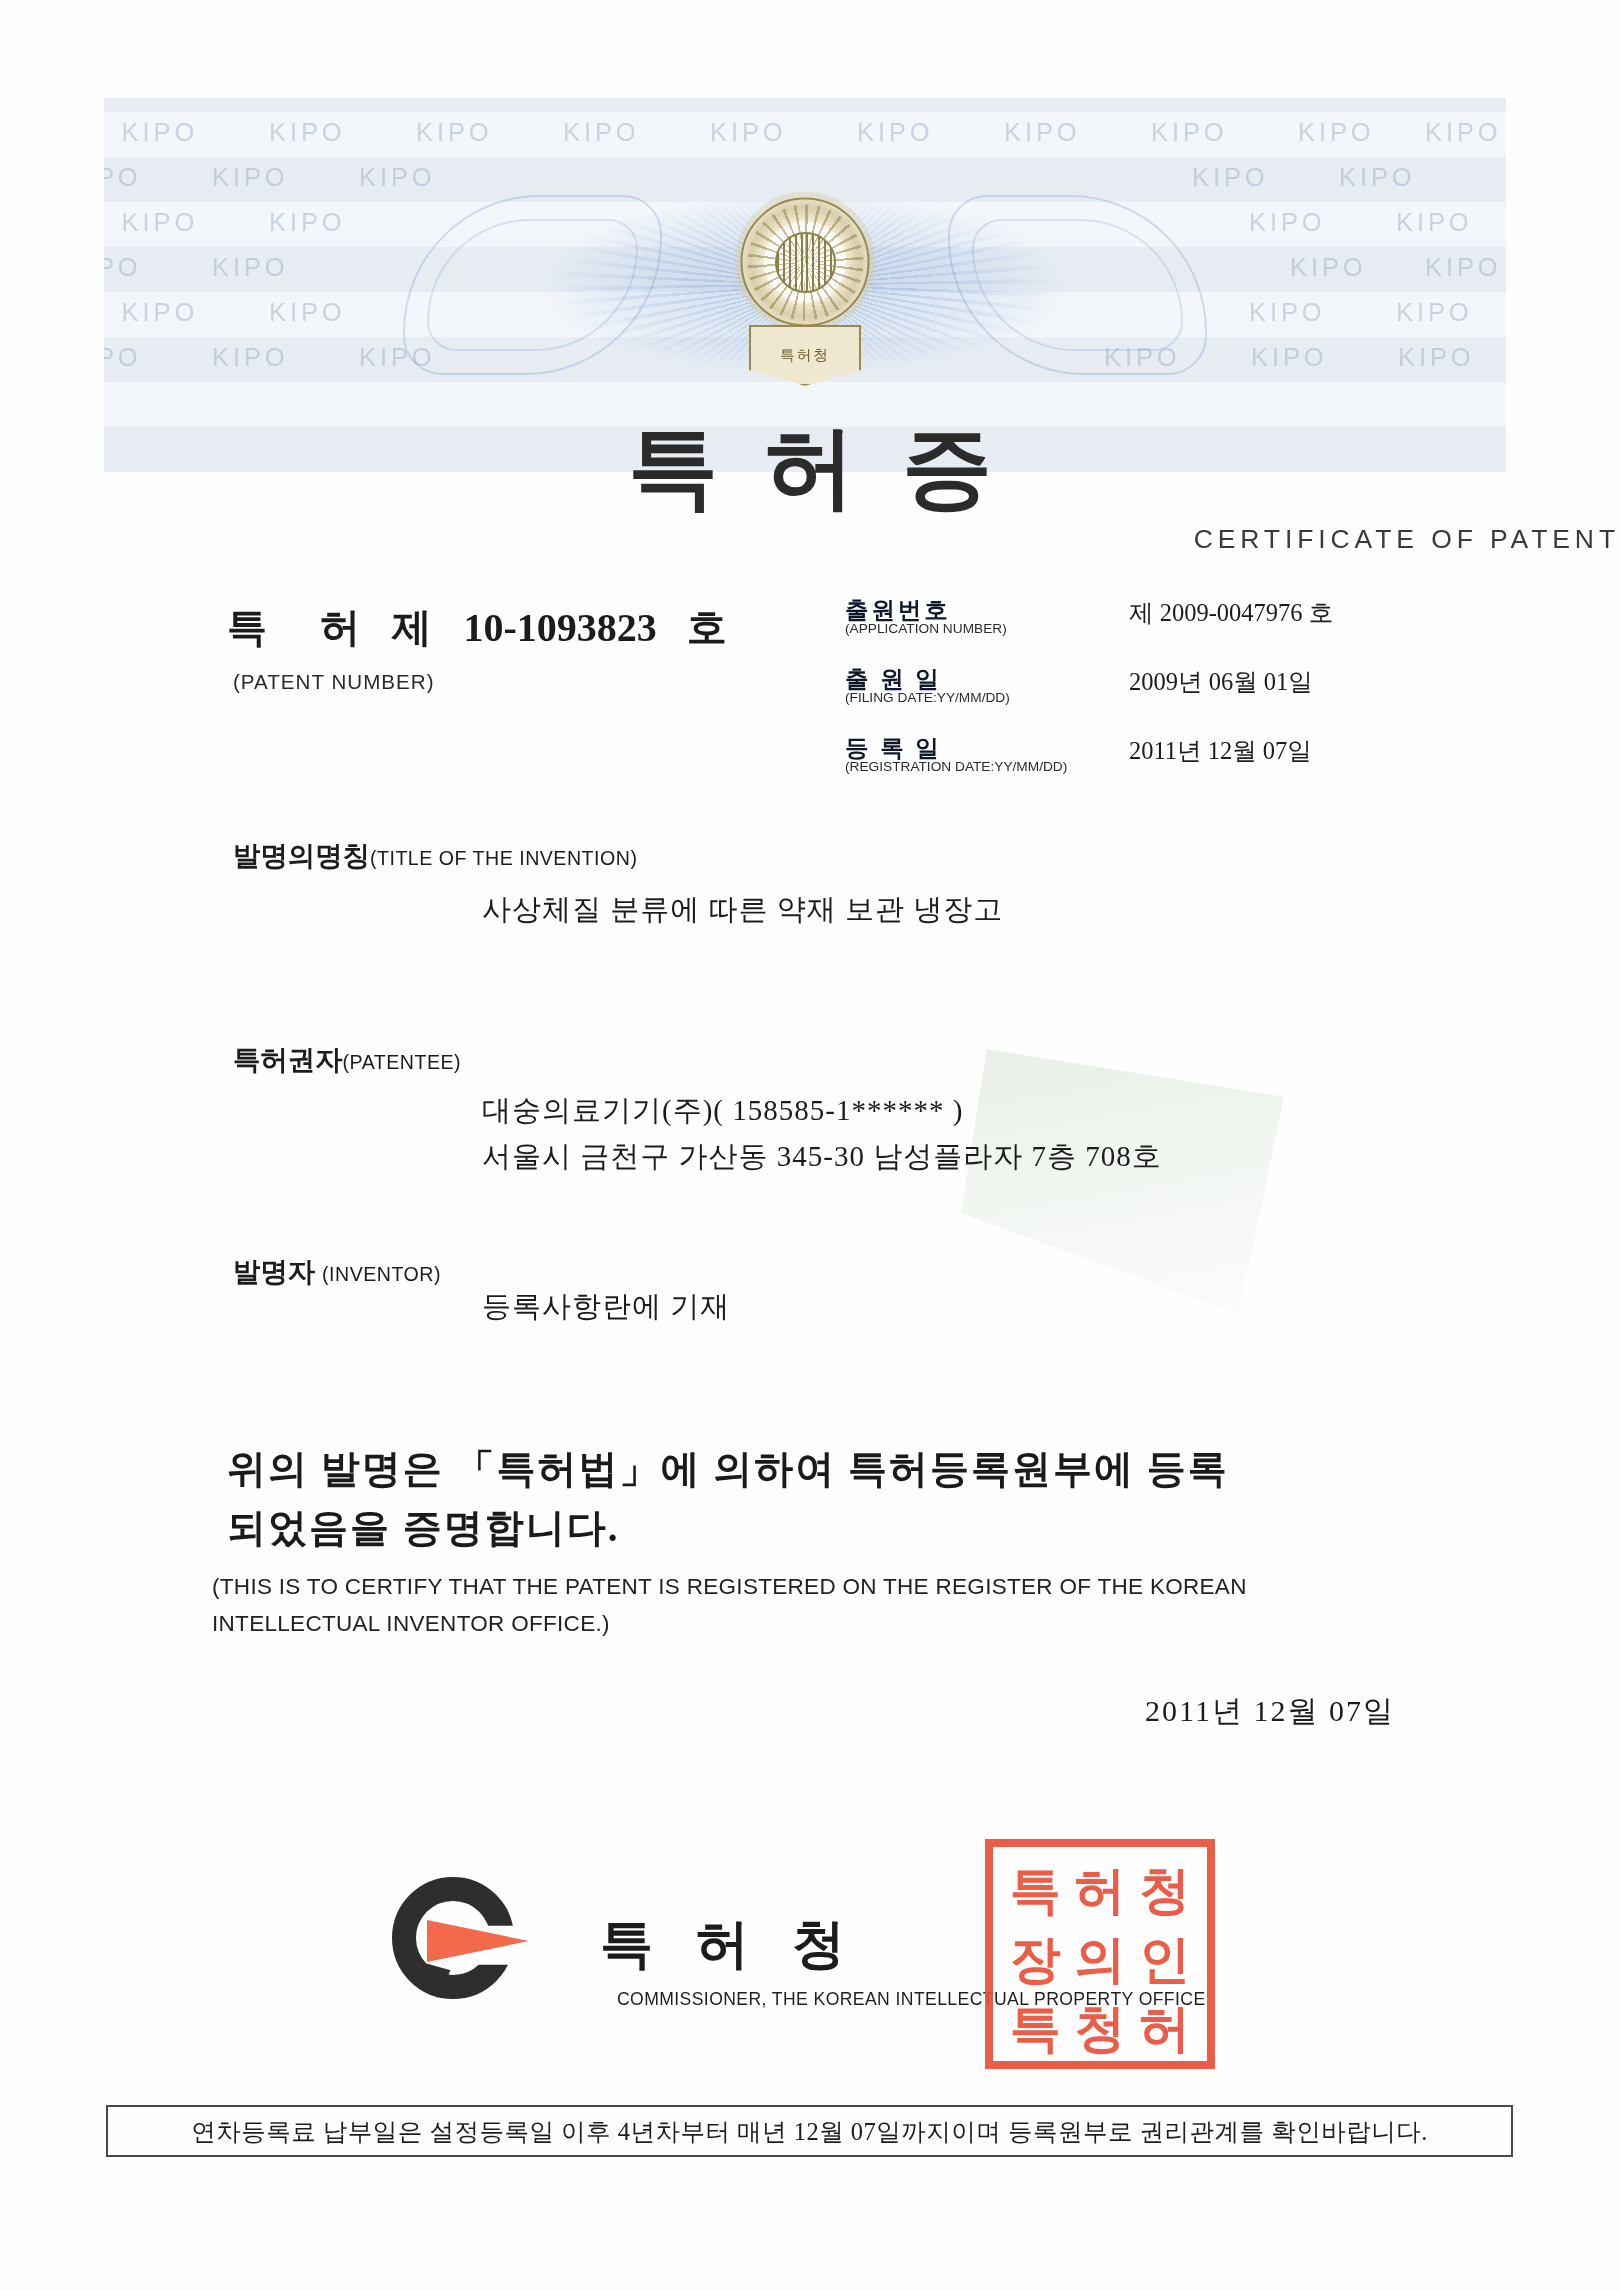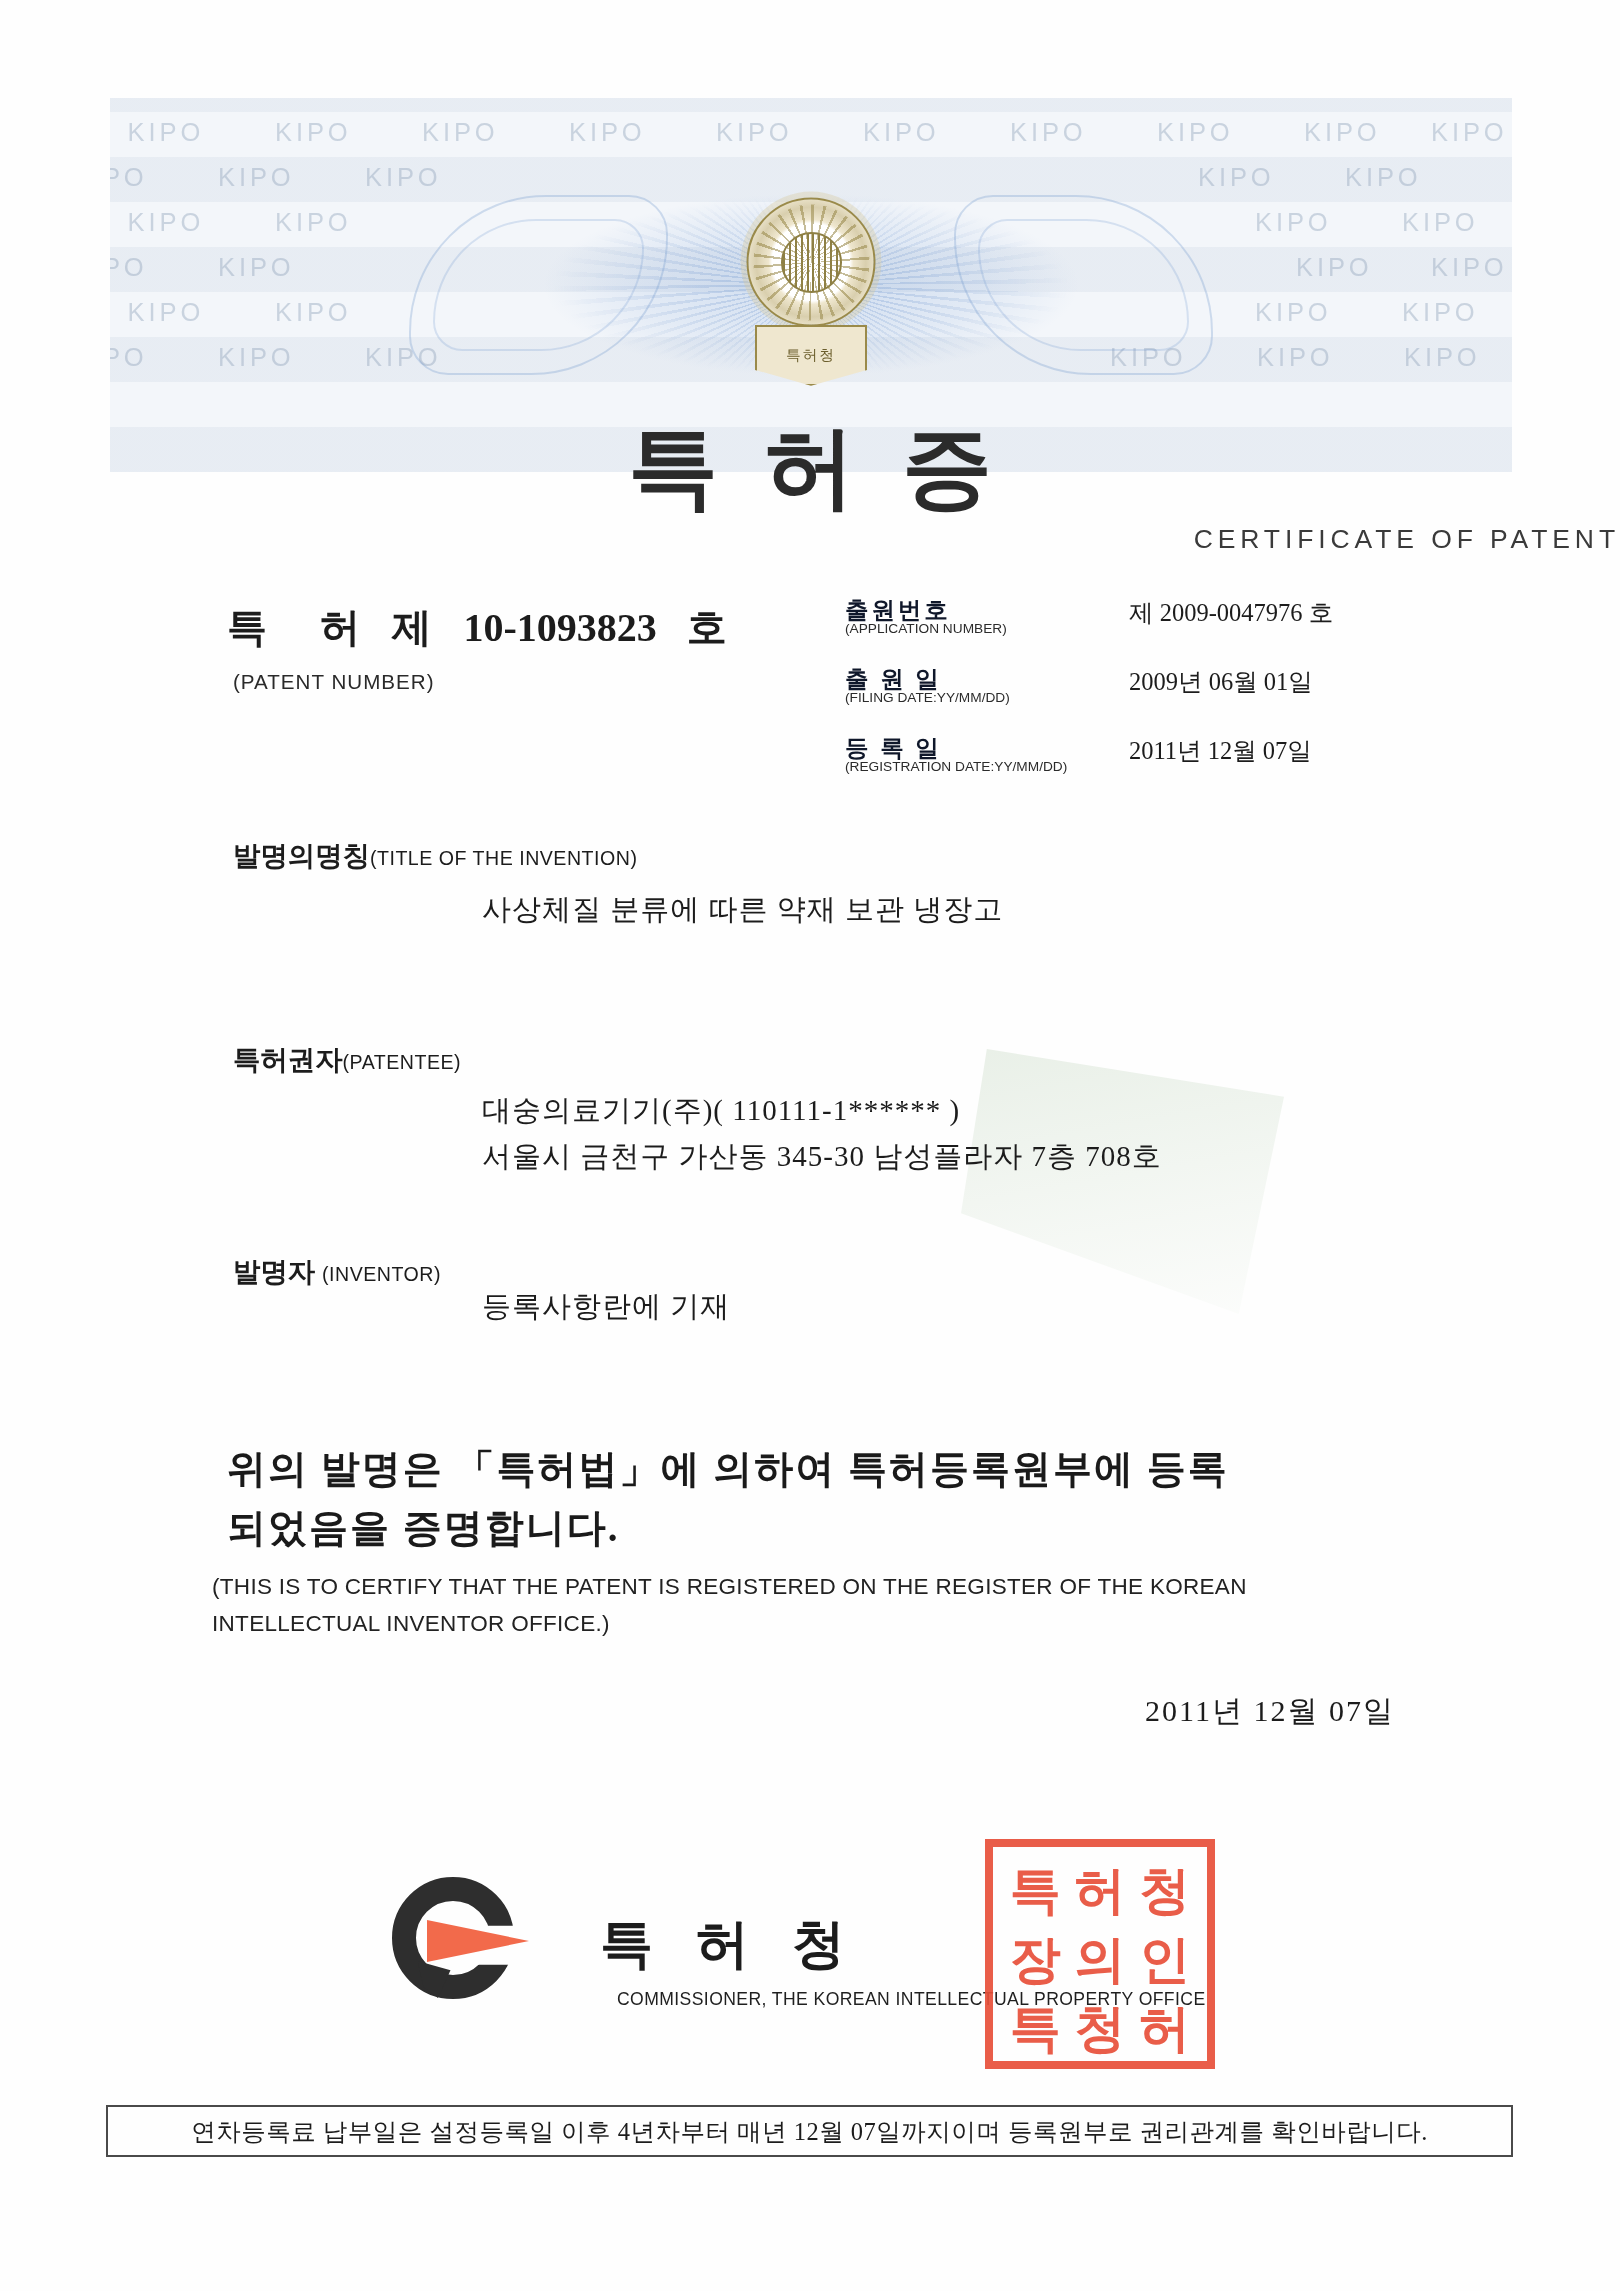--- a/index.html
+++ b/index.html
@@ -20,21 +20,21 @@
     position: absolute;
     left: 0; top: 0;
     width: 1620px;
     height: 2292px;
     background: #fefefe;
   }
 
   
   .header-band {
     position: absolute;
-    left: 110px;
+    left: 104px;
     top: 98px;
     width: 1402px;
     height: 374px;
     background:
       repeating-linear-gradient(
         0deg,
         rgba(205,215,228,0.30) 0px,
         rgba(205,215,228,0.30) 45px,
         rgba(255,255,255,0) 45px,
         rgba(255,255,255,0) 90px
@@ -507,21 +507,21 @@
   <div class="wm"></div>
 
   <div class="sec-head" id="title-head">
     <span>발명의명칭</span><span class="en">(TITLE OF THE INVENTION)</span>
   </div>
   <div class="sec-body" id="title-body">사상체질 분류에 따른 약재 보관 냉장고</div>
 
   <div class="sec-head" id="patentee-head">
     <span>특허권자</span><span class="en">(PATENTEE)</span>
   </div>
-  <div class="sec-body" id="patentee-body1">대숭의료기기(주)( 110111-1****** )</div>
+  <div class="sec-body" id="patentee-body1">대숭의료기기(주)( 158585-1****** )</div>
   <div class="sec-body" id="patentee-body2">서울시 금천구 가산동 345-30 남성플라자 7층 708호</div>
 
   <div class="sec-head" id="inventor-head">
     <span>발명자</span>&nbsp;<span class="en">(INVENTOR)</span>
   </div>
   <div class="sec-body" id="inventor-body">등록사항란에  기재</div>
 
   <div class="certify-ko">
     <div>위의 발명은 「특허법」에 의하여 특허등록원부에 등록</div>
     <div>되었음을 증명합니다.</div>

